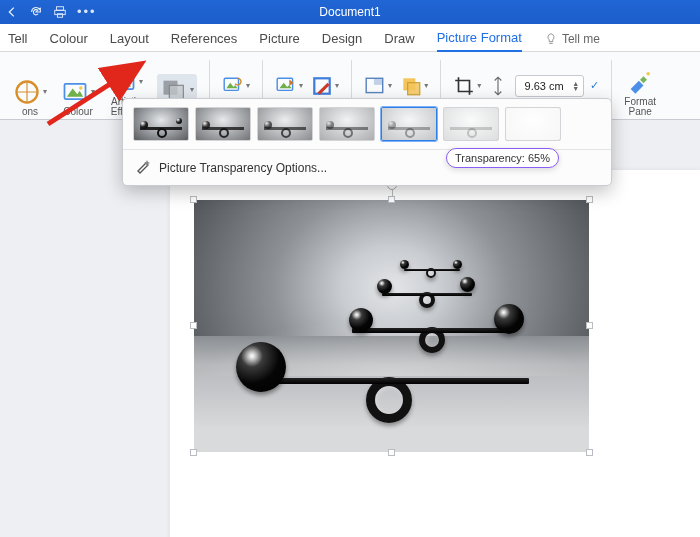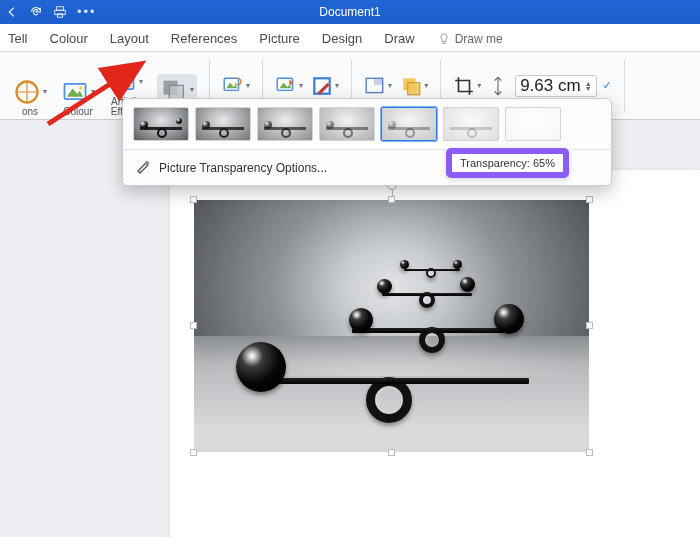--- a/index.html
+++ b/index.html
@@ -24,21 +24,21 @@
     .rlabel{font-size:10px;color:#555;text-align:center;line-height:10px}
     .rbtn{display:flex;align-items:center;justify-content:center;gap:2px;cursor:pointer}
     .chev{font-size:8px;color:#777}
     .sep{width:1px;height:52px;background:#d8dce1;margin:0 3px}
 
     .ic{width:22px;height:22px;border-radius:2px}
     .ic svg{width:100%;height:100%}
     .bigic{width:28px;height:28px}
 
     .sizebox{display:flex;align-items:center;gap:4px;border:1px solid #c6c9cf;background:#fff;padding:2px 4px;border-radius:3px;height:22px}
-    .sizebox .num{font-size:17px;color:#222;min-width:48px;text-align:center}
+    .sizebox .num{font-size:11px;color:#222;min-width:48px;text-align:center}
     .spinbox{display:flex;flex-direction:column;line-height:5px;font-size:7px;color:#666}
 
     .page{position:absolute;left:170px;top:170px;width:530px;height:390px;background:#fff;box-shadow:0 0 5px rgba(0,0,0,.08)}
 
     .selwrap{position:absolute;left:194px;top:200px;width:395px;height:252px}
     .selimg{width:100%;height:100%;background:radial-gradient(ellipse at 50% 35%,#e3e5e8 0%,#c9ccd0 18%,#8e9196 42%,#55585d 78%,#3a3c40 100%);position:relative;overflow:hidden}
     .floor{position:absolute;left:0;right:0;bottom:0;height:46%;background:linear-gradient(#8b8e92 0%,#b6b8bb 25%,#d9dadc 80%)}
     .shine{position:absolute;left:0;right:0;bottom:30%;height:60px;background:radial-gradient(ellipse at 50% 100%,rgba(255,255,255,.34),transparent 68%)}
 
     .ring{position:absolute;border-radius:50%;border:9px solid #111;box-shadow:inset 2px 2px 4px rgba(255,255,255,.3),0 3px 4px rgba(0,0,0,.35)}
@@ -59,21 +59,21 @@
     .thumb.sel{border:1.5px solid #2f7ee8;box-shadow:0 0 0 1px #7db1f6}
     .thumb .tg{position:absolute;inset:0;background:radial-gradient(ellipse at 50% 38%,#e4e6e8,#9b9ea2 50%,#595b5e 100%)}
     .tw{position:absolute;inset:0;background:#fff}
     .mini{position:absolute;left:6px;right:6px;top:19px;height:3px;background:#222}
     .miniring{position:absolute;left:23px;top:20px;width:10px;height:10px;border:2px solid #111;border-radius:50%}
     .miniball{position:absolute;width:8px;height:8px;border-radius:50%;background:radial-gradient(circle at 32% 28%,#fff 0%,#222 45%,#000 100%)}
 
     .optrow{display:flex;align-items:center;gap:8px;padding:8px 12px;font-size:12px;color:#333;cursor:pointer;border-top:1px solid #e3e5e8}
     .wand svg{width:16px;height:16px}
 
-    .tooltip{position:absolute;left:446px;top:148px;background:#fff;border:6px solid #8b5cf6;border-radius:5px;padding:3px 8px;font-size:11px;color:#333;box-shadow:0 2px 6px rgba(0,0,0,.14);z-index:60}
+    .tooltip{position:absolute;left:446px;top:148px;background:#fff;border:1px solid #8b5cf6;border-radius:10px;padding:3px 8px;font-size:11px;color:#333;box-shadow:0 2px 6px rgba(0,0,0,.14);z-index:60}
 
     .arrow{position:absolute;left:44px;top:58px;width:110px;height:70px;z-index:70}
     .arrow svg{width:100%;height:100%}
   </style>
 </head>
 <body>
 
 <div class="titlebar">
   <div class="tc-left">
     <span class="tc-icon"><svg viewBox="0 0 16 16">
@@ -94,26 +94,27 @@
 </div>
 
 <div class="tabs">
   <div class="tab">Tell</div>
   <div class="tab">Colour</div>
   <div class="tab">Layout</div>
   <div class="tab">References</div>
   <div class="tab">Picture</div>
   <div class="tab">Design</div>
   <div class="tab">Draw</div>
+  <div class="tab active">Picture Format</div>
   <div class="tellme">
     <span class="bulb"><svg viewBox="0 0 16 16">
           <path d="M8 2a4 4 0 0 0-2 7v2h4v-2a4 4 0 0 0-2-7z" stroke="#888" fill="none"></path>
           <path d="M6 13h4" stroke="#888"></path>
         </svg></span>
-    <span>Draw me</span>
+    <span>Tell me</span>
   </div>
 </div>
 
 <div class="ribbon">
   <div class="rgroup">
     <div class="rbtn">
         <span class="ic bigic"><svg viewBox="0 0 24 24">
             <circle cx="12" cy="12" r="9" fill="none" stroke="#d68f2a" stroke-width="2"></circle>
             <path d="M12 4v16M4 12h16" stroke="#d68f2a"></path>
           </svg></span>
@@ -224,20 +225,31 @@
       <div class="spinbox">
           <span>▲</span>
           <span>▼</span>
         </div>
     </div>
     <span class="chev" style="color:#2a7dd1;font-size:11px">✓</span>
   </div>
 
   <div class="sep"></div>
 
+  <div class="rgroup">
+    <div class="rbtn">
+        <span class="ic bigic"><svg viewBox="0 0 24 24">
+            <path d="M4 18l7-7 4 4-7 7z" fill="#4c8fe6"></path>
+            <path d="M12 10l3-3 3 3-3 3z" fill="#7ab659"></path>
+            <circle cx="19" cy="5" r="1.5" fill="#f3c94a"></circle>
+          </svg></span>
+      </div>
+    <div class="rlabel" style="white-space:pre">Format
+Pane</div>
+  </div>
 </div>
 
 <div class="page"></div>
 
 <div class="selwrap">
   <div class="selimg">
     <div class="floor"></div>
       <div class="shine"></div>
     <div class="ring" style="left:172px;top:177px;width:46px;height:46px"></div>
     <div class="bar" style="left:55px;top:178px;width:280px"></div>

